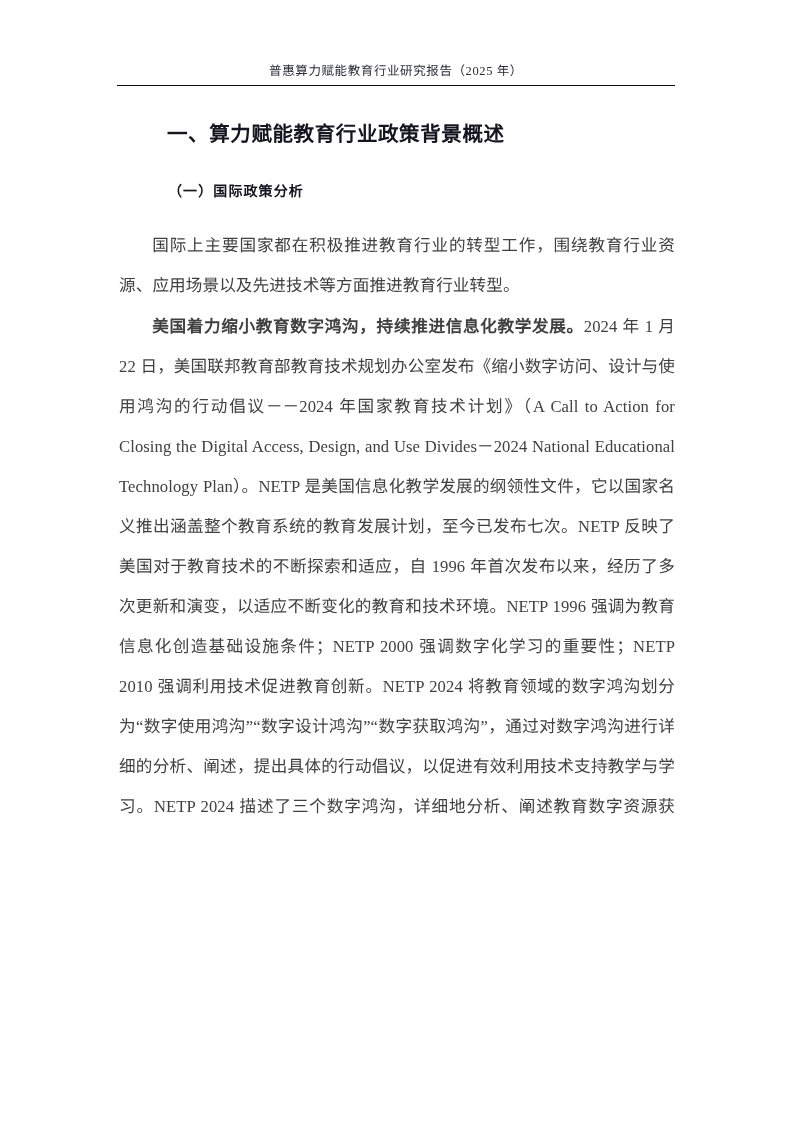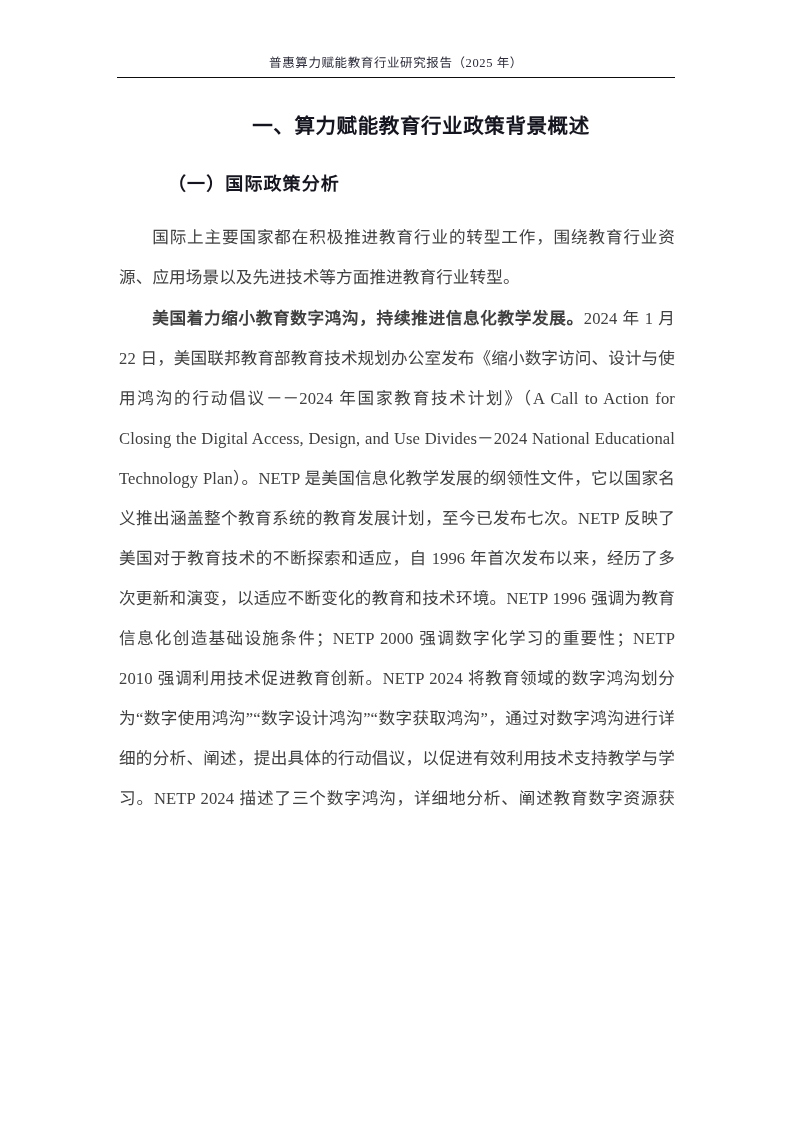--- a/index.html
+++ b/index.html
@@ -6,21 +6,21 @@
   html, body {
     margin: 0;
     padding: 0;
     background: #ffffff;
   }
 
   .page {
     position: relative;
     width: 793px;
     height: 820px;
-    margin: 0 auto;
+    margin: 8px auto;
     background: #ffffff;
     overflow: hidden;
     font-family: "Liberation Serif", "DejaVu Serif", serif;
     color: #1a1a1a;
     -webkit-font-smoothing: antialiased;
   }
 
   
   .page-header {
     position: absolute;
@@ -60,29 +60,28 @@
   h1.h-level1 {
     margin: 0;
     padding: 0 0 0 48px;
     font-family: "Liberation Sans", "DejaVu Sans", sans-serif;
     font-weight: bold;
     font-size: 20.5px;
     line-height: 44px;
     letter-spacing: 0.6px;
     color: #15151f;
     white-space: nowrap;
-    text-align: center;
   }
 
   h2.h-level2 {
     margin: 0;
     padding: 16px 0 0 49px;
     font-family: "Liberation Serif", "DejaVu Serif", serif;
     font-weight: bold;
-    font-size: 18px;
+    font-size: 14px;
     line-height: 40px;
     letter-spacing: 1.1px;
     color: #15151f;
     white-space: nowrap;
   }
 
   
   p.para {
     margin: 0;
     padding: 0;

